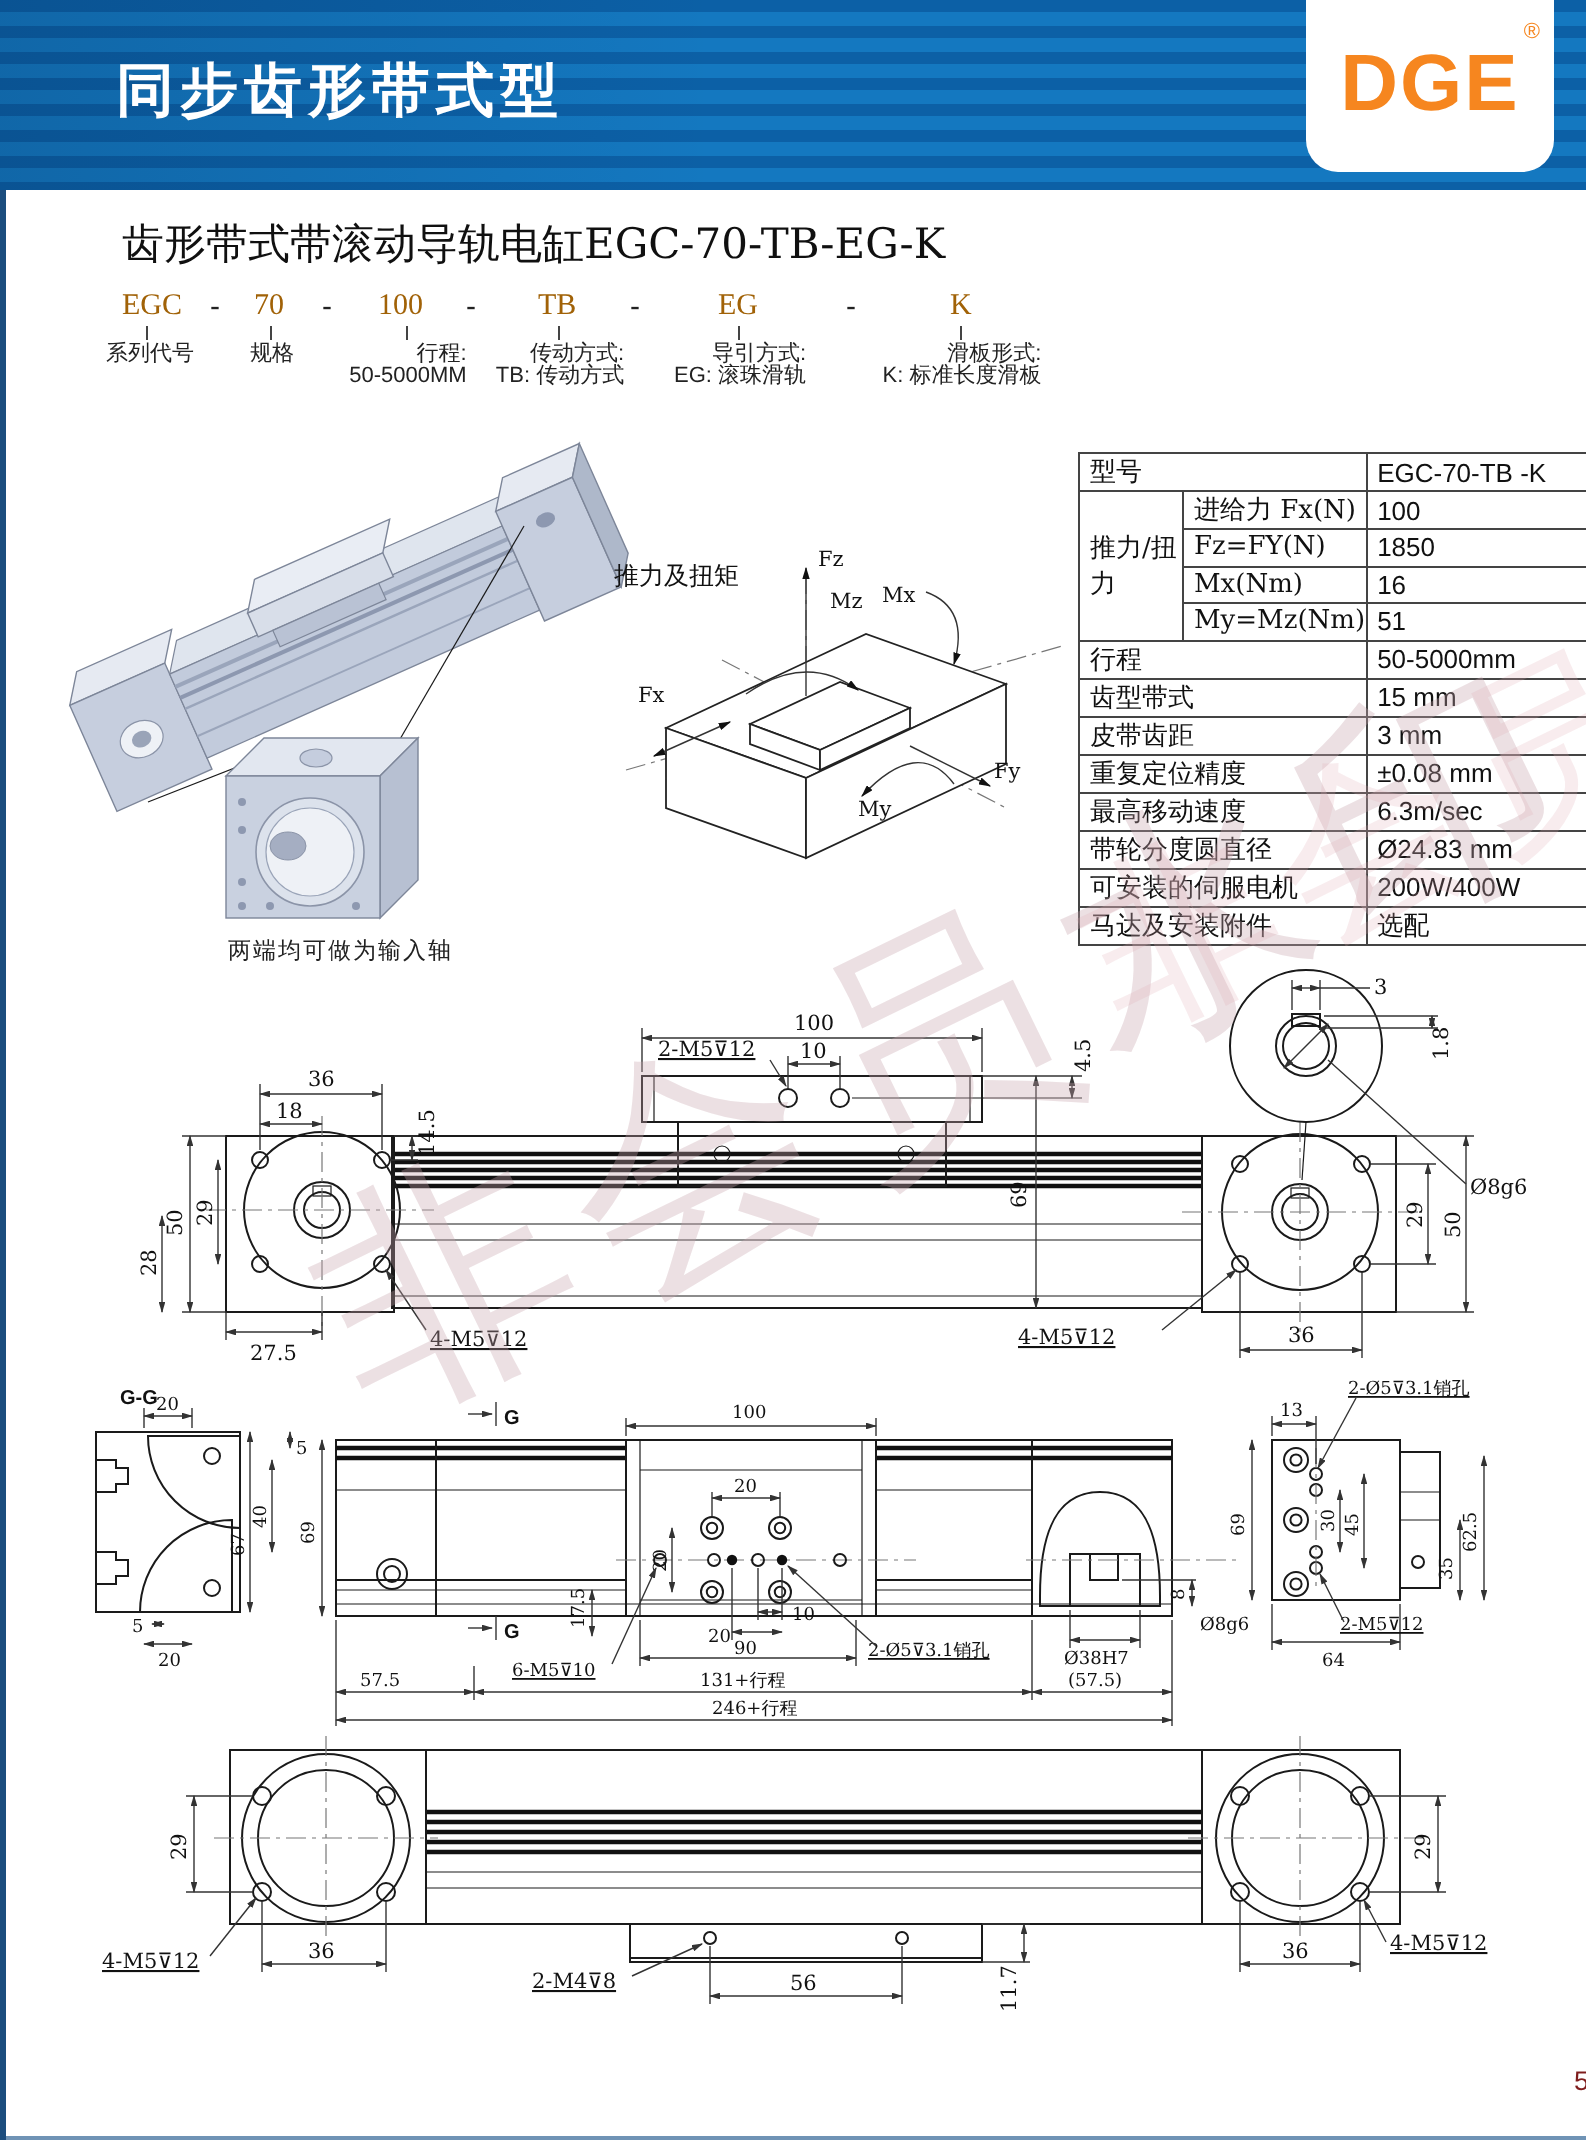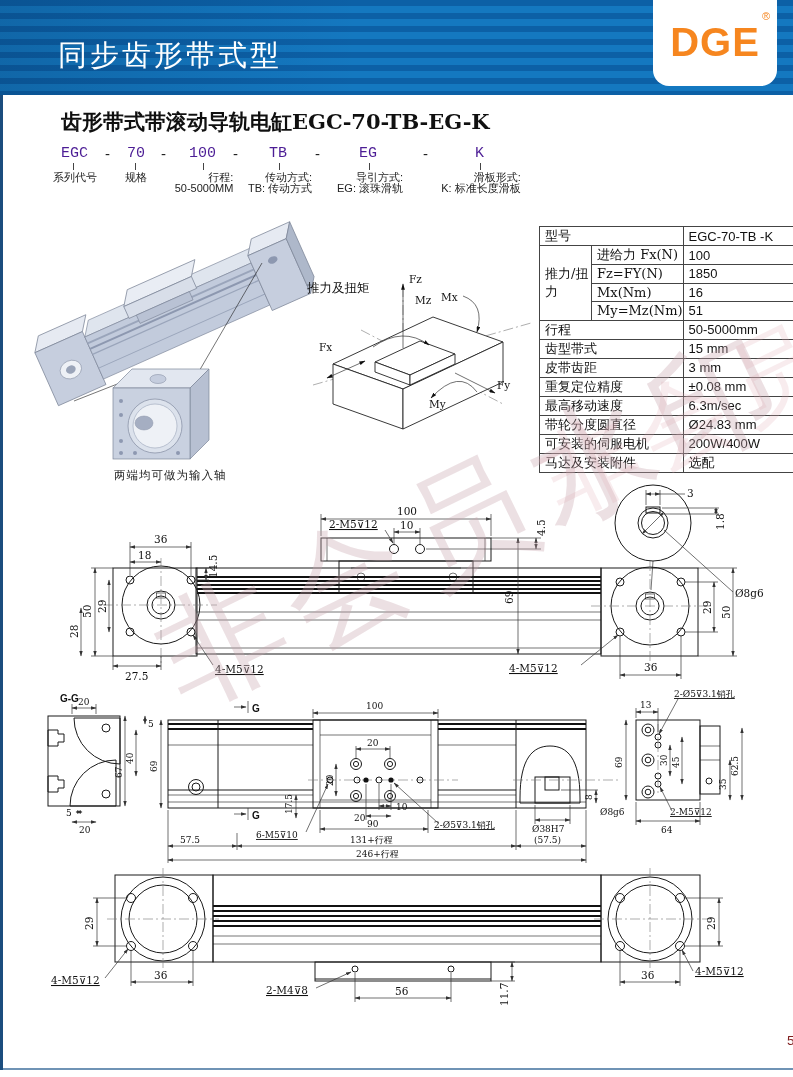--- a/index.html
+++ b/index.html
@@ -3,33 +3,33 @@
 <meta charset="utf-8">
 <style>
   html,body{margin:0;padding:0}
   body{width:793px;height:1077px;position:relative;background:#fff;
        font-family:"Liberation Sans",sans-serif;overflow:hidden}
   
   #header{position:absolute;left:0;top:0;width:793px;height:95px;
     background:repeating-linear-gradient(180deg,#0c60a6 0px,#0c60a6 6px,#1478c0 6px,#1478c0 13px);}
   #header:after{content:"";position:absolute;inset:0;
     background:linear-gradient(90deg,rgba(0,25,60,.18),rgba(255,255,255,0) 45%);}
-  #page-title{position:absolute;left:58px;top:36px;color:#fff;font-size:29px;font-weight:normal;
+  #page-title{position:absolute;left:58px;top:26px;color:#fff;font-size:29px;font-weight:bold;
     letter-spacing:3px;z-index:2}
   #logo-box{position:absolute;left:653px;top:0;width:124px;height:86px;background:#fff;
     border-radius:0 0 16px 16px;z-index:2;text-align:center}
   #logo-text{font-size:40px;font-weight:bold;color:#f6861f;line-height:84px;letter-spacing:1px;
     font-family:"Liberation Sans",sans-serif}
   #logo-reg{position:absolute;right:7px;top:10px;font-size:11px;color:#f6861f}
   #content{position:absolute;left:0;top:95px;width:790px;height:975px;background:#fff;
     border-left:3px solid #1b4d7e}
-  #section-title{position:absolute;left:58px;top:13px;font-size:21px;font-weight:bold;color:#101010;
+  #section-title{position:absolute;left:58px;top:13px;font-size:21px;font-weight:normal;color:#101010;
     font-family:"DejaVu Serif",serif}
   
-  .mc-code{position:absolute;font-size:15px;color:#4c1d95;font-family:Liberation Mono, monospace}
+  .mc-code{position:absolute;font-size:15px;color:#a16207;font-family:Liberation Serif, serif}
   .mc-dash{position:absolute;font-size:15px;color:#222}
   .mc-tick{position:absolute;width:1px;height:7px;background:#444}
   .mc-label{position:absolute;transform:translateX(-50%);text-align:right;font-size:11px;
     color:#222;white-space:nowrap;line-height:11px}
   
   #spec-table{position:absolute;left:536px;top:131px;width:296px;border-collapse:collapse;
     font-size:13px;color:#111;font-family:"DejaVu Serif",serif}
   #spec-table td{border:1px solid #444;height:17.5px;padding:0 0 0 5px;vertical-align:middle}
   #spec-table td.val{font-family:Liberation Sans, sans-serif}
   .iso-caption{position:absolute;left:111px;top:373px;font-size:11.5px;color:#222;letter-spacing:1px}

